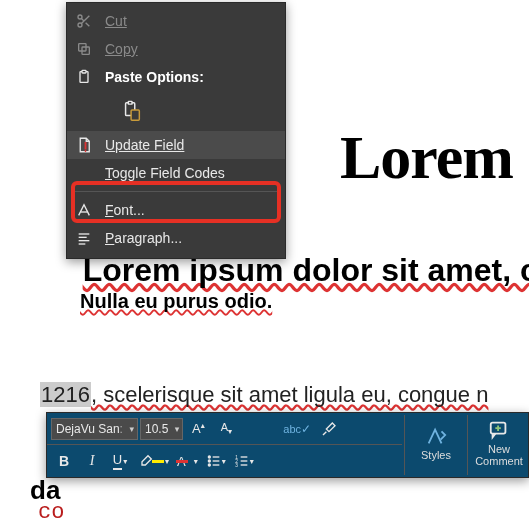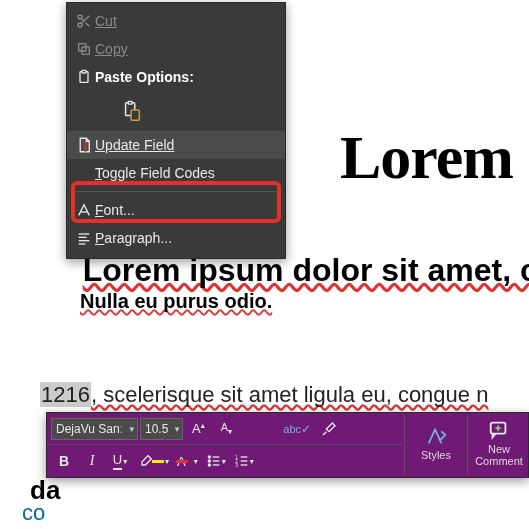--- a/index.html
+++ b/index.html
@@ -69,24 +69,24 @@
     left: 30px;
     font-family: Arial, sans-serif;
     font-size: 26px;
     font-weight: bold;
     color: #000;
     white-space: nowrap;
   }
   .doc-body-line3 {
     position: absolute;
     top: 500px;
-    left: 22px;
-    font-family: Liberation Sans, sans-serif;
+    left: 38px;
+    font-family: Liberation Mono, monospace;
     font-size: 22px;
-    color: #0369a1;
+    color: #b91c1c;
     white-space: nowrap;
   }
   .spellwave { text-decoration: underline wavy #d33; text-decoration-skip-ink: none; }
 
   
   .ctx {
     position: absolute;
     top: 2px;
     left: 66px;
     width: 220px;
@@ -96,20 +96,21 @@
     border: 1px solid #2a2a2a;
     box-shadow: 0 3px 10px rgba(0,0,0,0.4);
     z-index: 10;
     padding: 4px 0 6px;
   }
   .ctx-item {
     display: flex;
     align-items: center;
     height: 28px;
     padding: 0 3px 0 6px;
+    gap: 10px;
     cursor: default;
   }
   .ctx-item.disabled { color: #8a8a8a; }
   .ctx-item.stronglabel { color: #fff; font-weight: 600; }
   .ctx-item .icon-slot {
     width: 22px; height: 22px;
     display: flex; align-items: center; justify-content: center;
     flex: none;
   }
   .ctx-item .label { flex: 1; }
@@ -126,21 +127,21 @@
     pointer-events: none;
   }
 
   
   .mtb {
     position: absolute;
     left: 46px;
     top: 412px;
     width: 483px;
     height: 66px;
-    background: #701a75;
+    background: #0c4a6e;
     color: #e8e8e8;
     border: 1px solid #2a2a2a;
     box-shadow: 0 3px 10px rgba(0,0,0,0.4);
     z-index: 9;
     display: flex;
     flex-direction: column;
     font-size: 12px;
   }
   .mtb-row { display: flex; align-items: center; height: 33px; padding: 0 4px; gap: 2px; }
   .mtb-row.top { border-bottom: 1px solid #555; }

